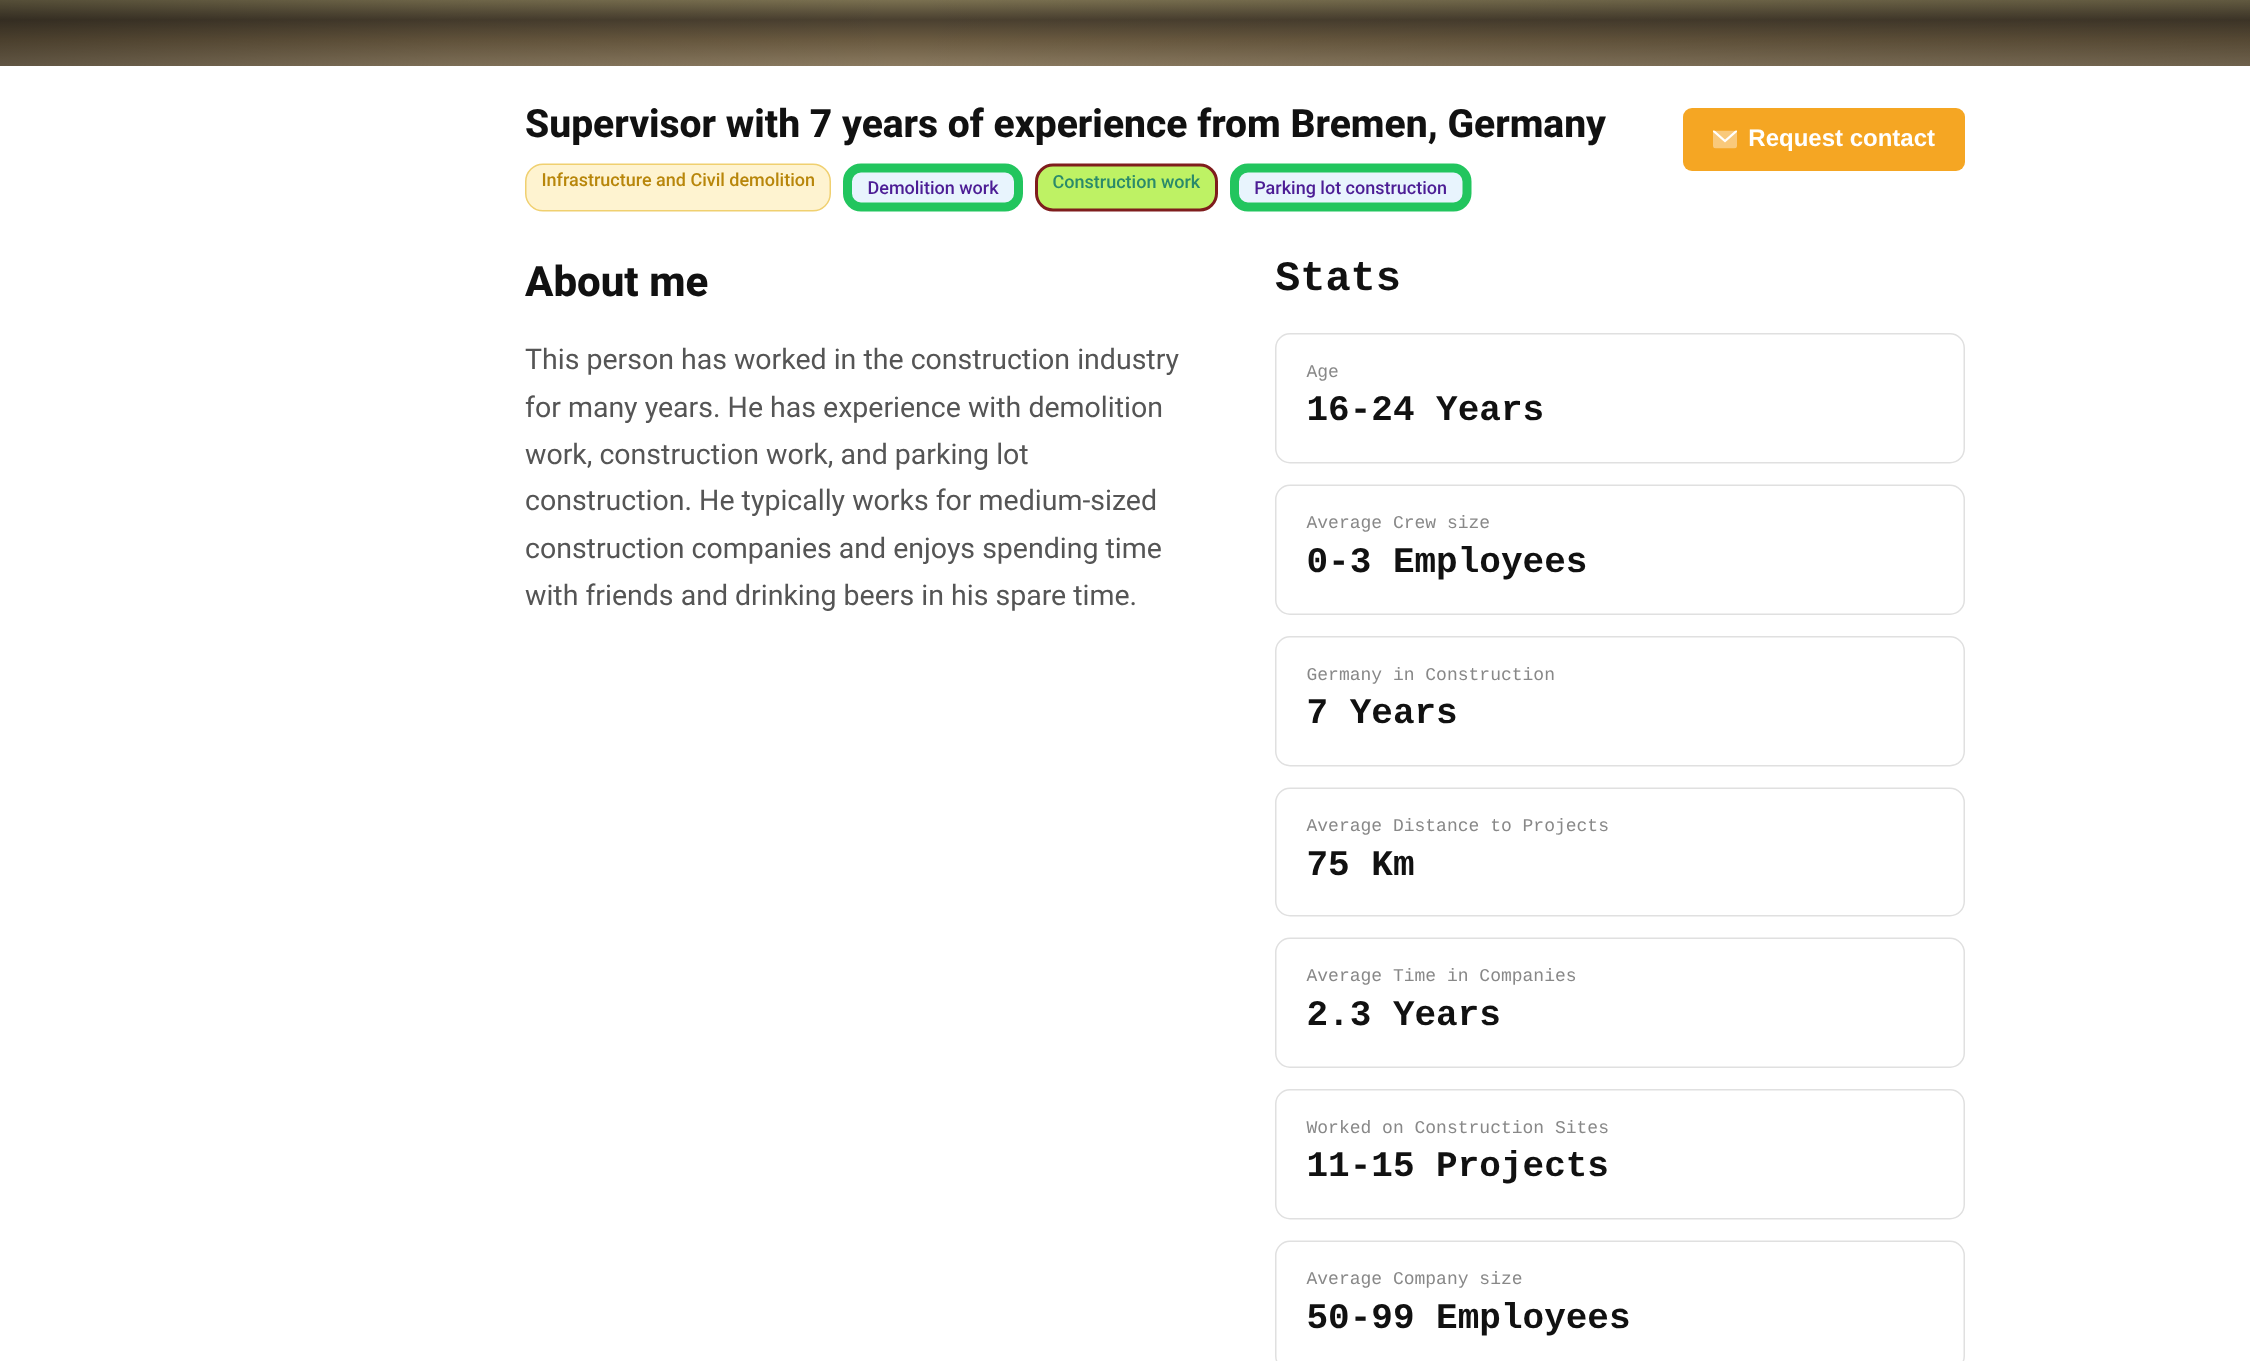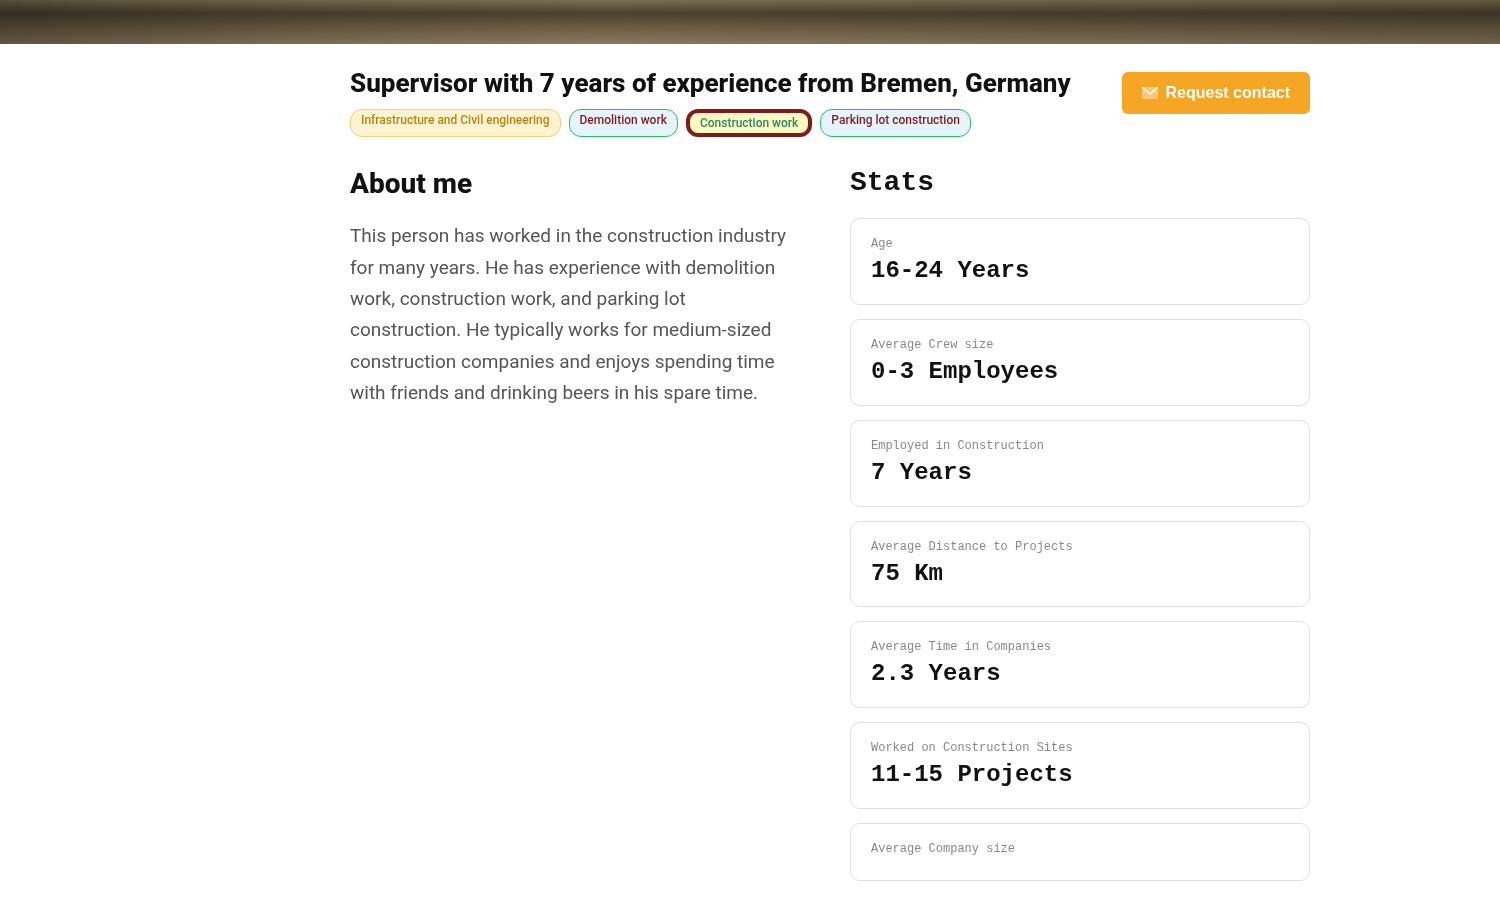--- a/index.html
+++ b/index.html
@@ -38,22 +38,22 @@
       flex-wrap: wrap;
     }
 
     .tag {
       padding: 3px 10px;
       border-radius: 12px;
       font-size: 12px;
       font-weight: 500;
     }
     .tag-orange { background: #fef3d0; color: #b8860b; border: 1px solid #f0d070; }
-    .tag-blue { background: #e8f4fd; color: #7f1d1d; border: 1px solid #22c55e; }
-    .tag-teal { background: #fef9c3; color: #2a8a6a; border: 4px solid #7f1d1d; }
+    .tag-blue { background: #e8f4fd; color: #4c1d95; border: 6px solid #22c55e; }
+    .tag-teal { background: #bef264; color: #2a8a6a; border: 2px solid #7f1d1d; }
 
     .request-btn {
       background: #f5a623;
       color: #fff;
       border: none;
       border-radius: 6px;
       padding: 12px 20px;
       font-size: 16px;
       font-weight: 600;
       cursor: pointer;
@@ -168,21 +168,21 @@
 <div class="hero-banner">
   <div style="width:100%;height:44px;background:linear-gradient(180deg,#7a7050 0%,#4a4030 30%,#6a5a40 60%,#8a7a60 100%);position:relative;overflow:hidden;">
     <div style="position:absolute;top:0;left:0;right:0;bottom:0;background:linear-gradient(90deg,rgba(0,0,0,0.3) 0%,rgba(0,0,0,0.1) 20%,rgba(0,0,0,0) 40%,rgba(0,0,0,0.1) 70%,rgba(0,0,0,0.2) 100%);"></div>
   </div>
 </div>
 
 <div class="profile-header">
   <div class="profile-title-area">
     <h1 class="profile-title">Supervisor with 7 years of experience from Bremen, Germany</h1>
     <div class="tags">
-      <span class="tag tag-orange">Infrastructure and Civil engineering</span>
+      <span class="tag tag-orange">Infrastructure and Civil demolition</span>
       <span class="tag tag-blue">Demolition work</span>
       <span class="tag tag-teal">Construction work</span>
       <span class="tag tag-blue">Parking lot construction</span>
     </div>
   </div>
   <button class="request-btn">
     <svg width="16" height="12" viewBox="0 0 16 12" fill="none">
       <rect x="0" y="0" width="16" height="12" rx="2" fill="white" fill-opacity="0.4"></rect>
       <polyline points="0,0 8,7 16,0" stroke="white" stroke-width="1.5" fill="none"></polyline>
     </svg>
@@ -205,41 +205,42 @@
         <div class="stat-label">Age</div>
         <div class="stat-value">16-24 Years</div>
       </div>
 
       <div class="stat-card">
         <div class="stat-label">Average Crew size</div>
         <div class="stat-value">0-3 Employees</div>
       </div>
 
       <div class="stat-card">
-        <div class="stat-label">Employed in Construction</div>
+        <div class="stat-label">Germany in Construction</div>
         <div class="stat-value">7 Years</div>
       </div>
 
       <div class="stat-card">
         <div class="stat-label">Average Distance to Projects</div>
         <div class="stat-value">75 Km</div>
       </div>
 
       <div class="stat-card">
         <div class="stat-label">Average Time in Companies</div>
         <div class="stat-value">2.3 Years</div>
       </div>
 
       <div class="stat-card">
         <div class="stat-label">Worked on Construction Sites</div>
         <div class="stat-value">11-15 Projects</div>
       </div>
 
       <div class="stat-card">
         <div class="stat-label">Average Company size</div>
+        <div class="stat-value">50-99 Employees</div>
       </div>
 
 
     </div>
   </div>
 
 </div>
 
 <div class="highlights-section">
   <h2 class="highlights-title">Highlights</h2>

